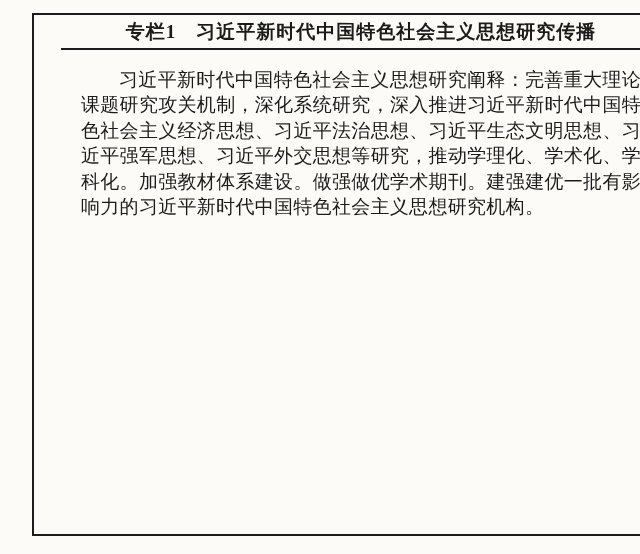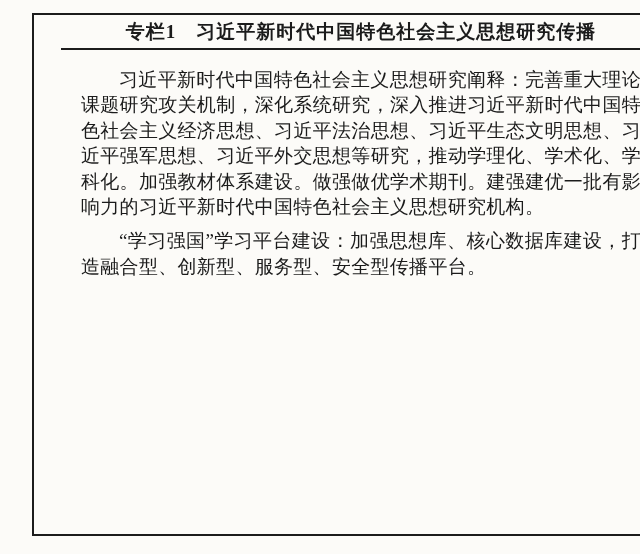--- a/index.html
+++ b/index.html
@@ -63,16 +63,15 @@
 </head>
 <body>
 
 <div class="page">
   <div class="column-box">
     <div class="column-header">
       <span class="column-title">专栏1　习近平新时代中国特色社会主义思想研究传播</span>
     </div>
     <div class="column-body">
       <p class="para">习近平新时代中国特色社会主义思想研究阐释：完善重大理论课题研究攻关机制，深化系统研究，深入推进习近平新时代中国特色社会主义经济思想、习近平法治思想、习近平生态文明思想、习近平强军思想、习近平外交思想等研究，推动学理化、学术化、学科化。加强教材体系建设。做强做优学术期刊。建强建优一批有影响力的习近平新时代中国特色社会主义思想研究机构。</p>
-      <p class="para">“学习强国”学习平台建设：加强思想库、核心数据库建设，打造融合型、创新型、服务型、安全型传播平台。</p>
     </div>
   </div>
 </div>
 
 </body></html>

